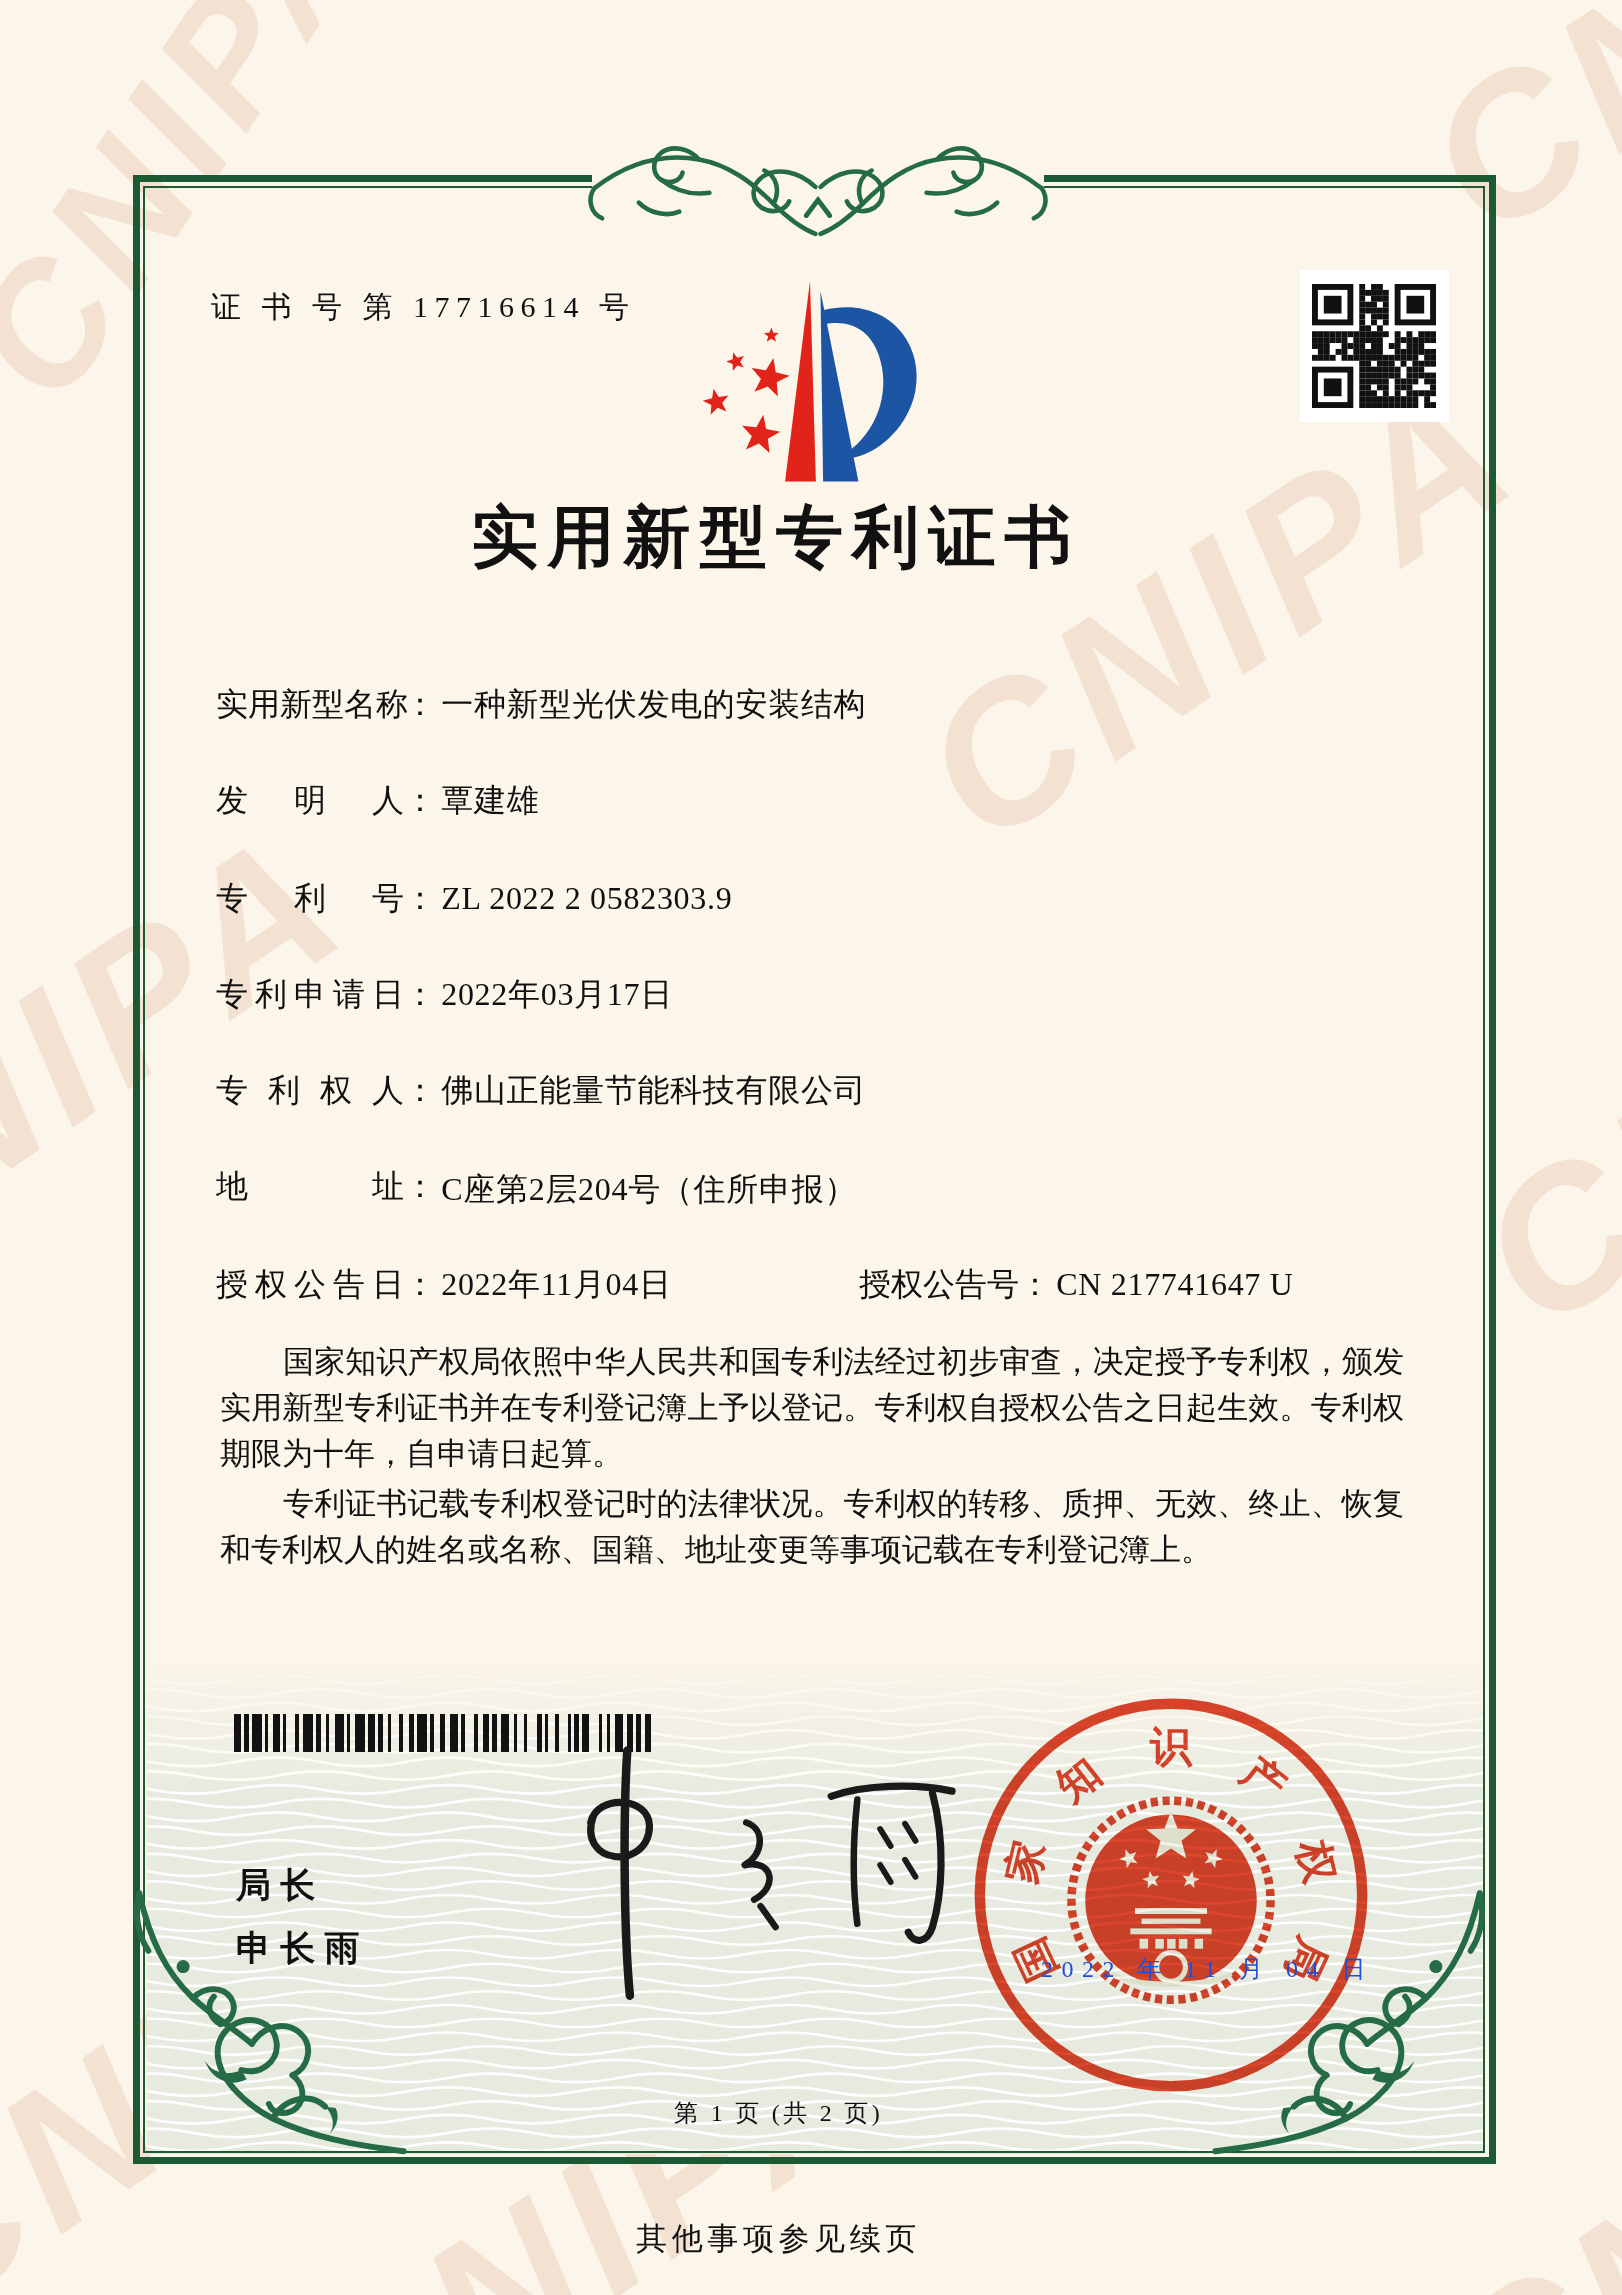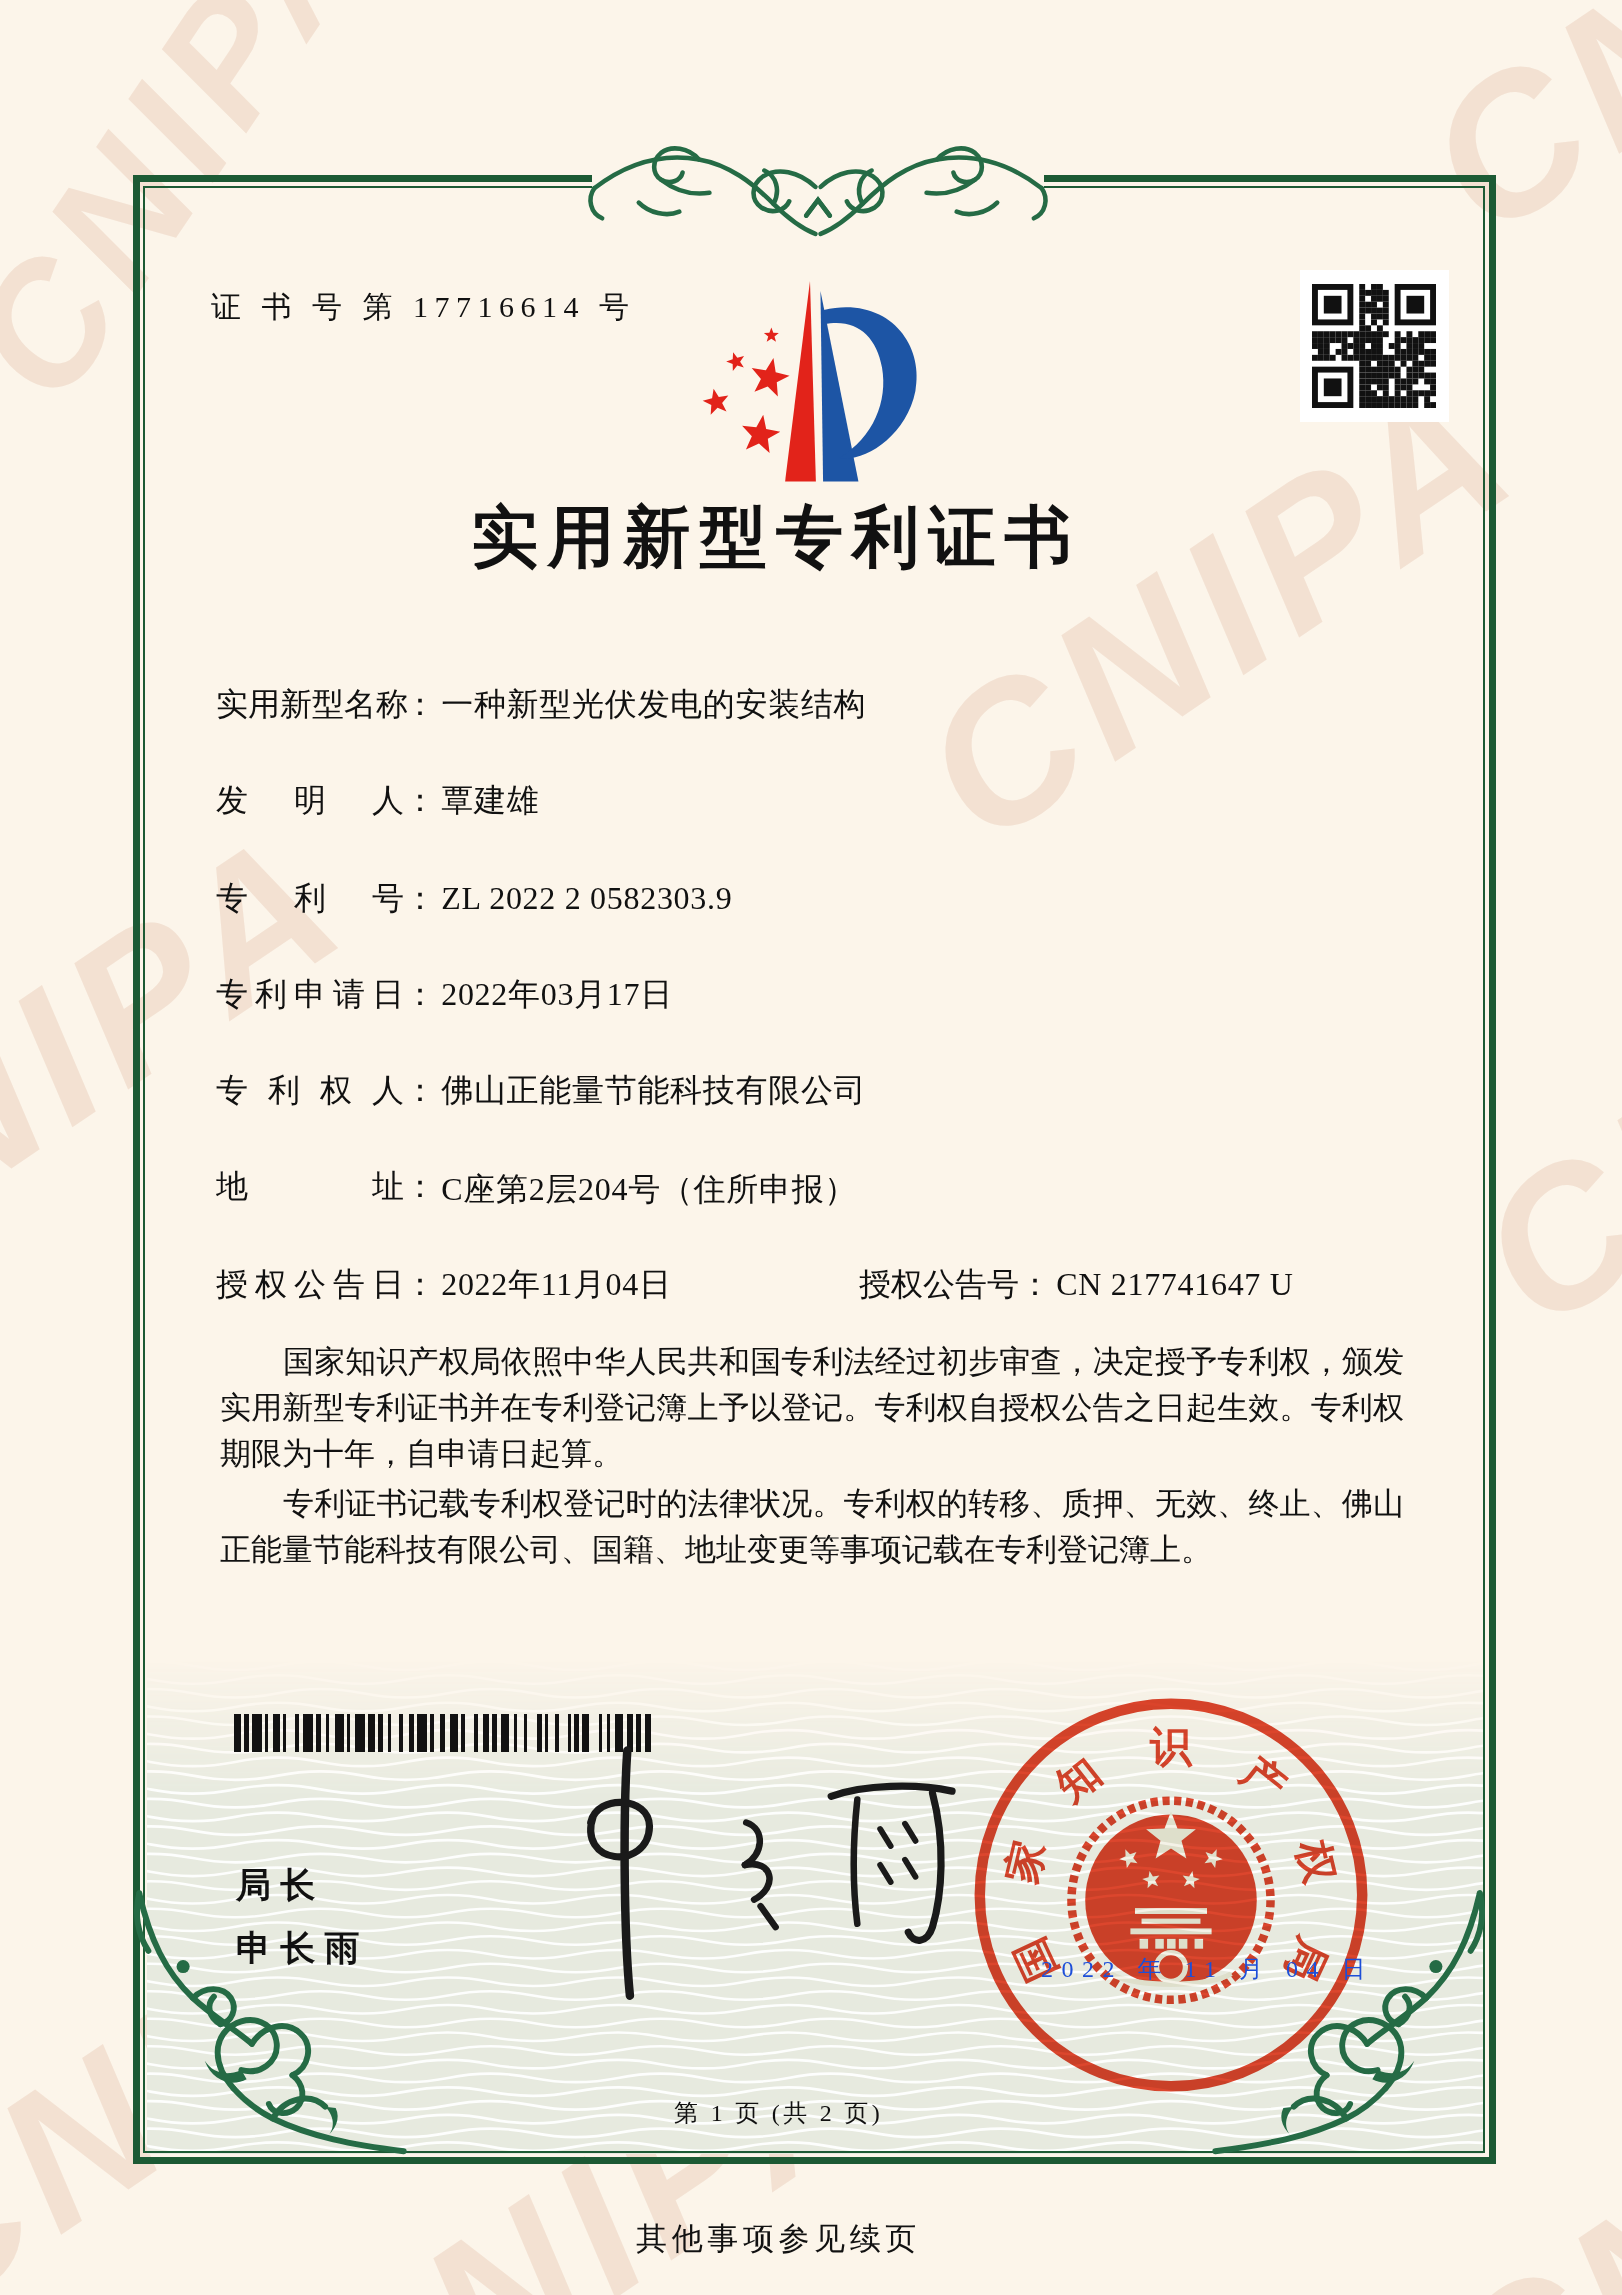--- a/index.html
+++ b/index.html
@@ -416,21 +416,21 @@
   </div>
   <div class="abs row" style="top:1264px">
     <span class="lbl">授权公告日</span><span class="colon">：</span><span class="val">2022年11月04日</span>
     <span class="grant2">
       <span>授权公告号</span><span>：</span><span class="val">CN 217741647 U</span>
     </span>
   </div>
 
   <div class="abs paras">
     <p>国家知识产权局依照中华人民共和国专利法经过初步审查，决定授予专利权，颁发实用新型专利证书并在专利登记簿上予以登记。专利权自授权公告之日起生效。专利权期限为十年，自申请日起算。</p>
-    <p>专利证书记载专利权登记时的法律状况。专利权的转移、质押、无效、终止、佛山正能量节能科技有限公司、国籍、地址变更等事项记载在专利登记簿上。</p>
+    <p>专利证书记载专利权登记时的法律状况。专利权的转移、质押、无效、终止、恢复和专利权人的姓名或名称、国籍、地址变更等事项记载在专利登记簿上。</p>
   </div>
 
   <div class="abs barcode" id="barcode">
       <div style="width: 6.5px; background: rgb(18, 18, 18);"></div>
       <div style="width: 3.3px; background: transparent;"></div>
       <div style="width: 4.9px; background: rgb(18, 18, 18);"></div>
       <div style="width: 3.3px; background: transparent;"></div>
       <div style="width: 9.8px; background: rgb(18, 18, 18);"></div>
       <div style="width: 3.3px; background: transparent;"></div>
       <div style="width: 3.3px; background: rgb(18, 18, 18);"></div>

